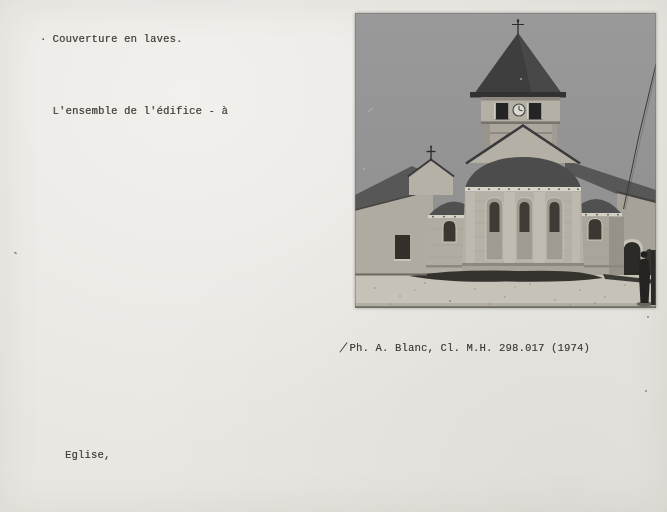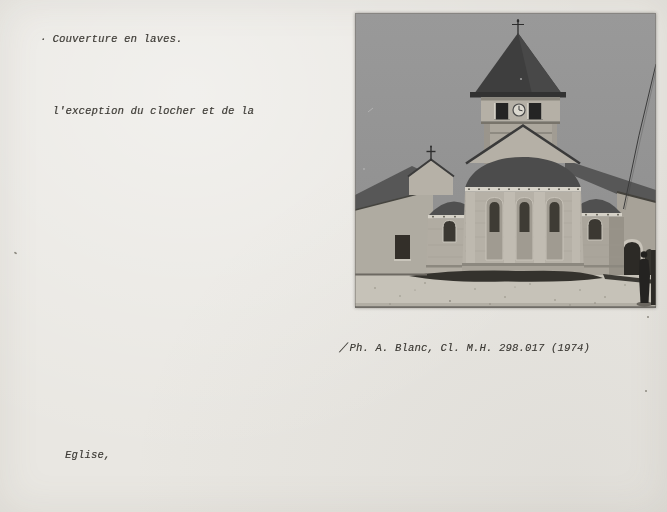--- a/index.html
+++ b/index.html
@@ -5,21 +5,20 @@
   html,body{margin:0;padding:0;}
   .paper{
     position:relative;width:667px;height:512px;overflow:hidden;
     background:var(--paper,#e9e7e2);
     background-image:
       radial-gradient(ellipse at 28% 18%, rgba(255,255,255,.38), rgba(255,255,255,0) 62%),
       radial-gradient(ellipse at 85% 95%, rgba(110,105,95,.07), rgba(110,105,95,0) 55%);
     box-shadow:inset 0 0 40px rgba(120,115,100,.12);
     font-family:"Liberation Mono","DejaVu Sans Mono",monospace;
     color:var(--ink,#3f3d38);
-    font-style:italic;
   }
   .note{position:absolute;font-size:10.5px;line-height:12px;letter-spacing:.2px;white-space:pre;
         text-shadow:0.3px 0.3px 0.4px rgba(72,68,62,.5);}
   .note .blt{display:inline-block;width:12.6px;}
   .note-top{left:40px;top:9px;}
   .note-top .body{margin-left:12.6px;margin-top:12px;}
   .note-bottom{left:40px;top:428px;line-height:11px;}
   .note-bottom .sub{margin-left:25px;text-align:right;}
   .caption{position:absolute;left:340px;top:342px;font-size:10.5px;letter-spacing:.2px;
            white-space:pre;text-shadow:0.3px 0.3px 0.4px rgba(72,68,62,.5);}
@@ -35,21 +34,21 @@
   .speck.s3{left:645px;top:390px;width:2px;height:2px;}
 </style>
 </head>
 <body>
 
 <div class="paper">
 
   <div class="note note-top">
     <div><span class="blt">·</span><span>Couverture en laves.</span></div>
     <div class="body">
-      <div>l'exception du clocher et de la</div>
+      <div>L'ensemble de l'édifice - à</div>
     </div>
   </div>
 
   <figure class="photo" style="margin:0" aria-label="Black-and-white photograph: chevet of the church, central apse with two apsidal chapels, square bell tower with clock and pyramidal stone spire, figure standing at right">
     <svg viewBox="0 0 301 295" preserveAspectRatio="none">
       <defs>
         <linearGradient id="skyg" x1="0" y1="0" x2="0" y2="1">
           <stop offset="0" stop-color="#999999"></stop>
             <stop offset="1" stop-color="#8e8e8e"></stop>
         </linearGradient>

